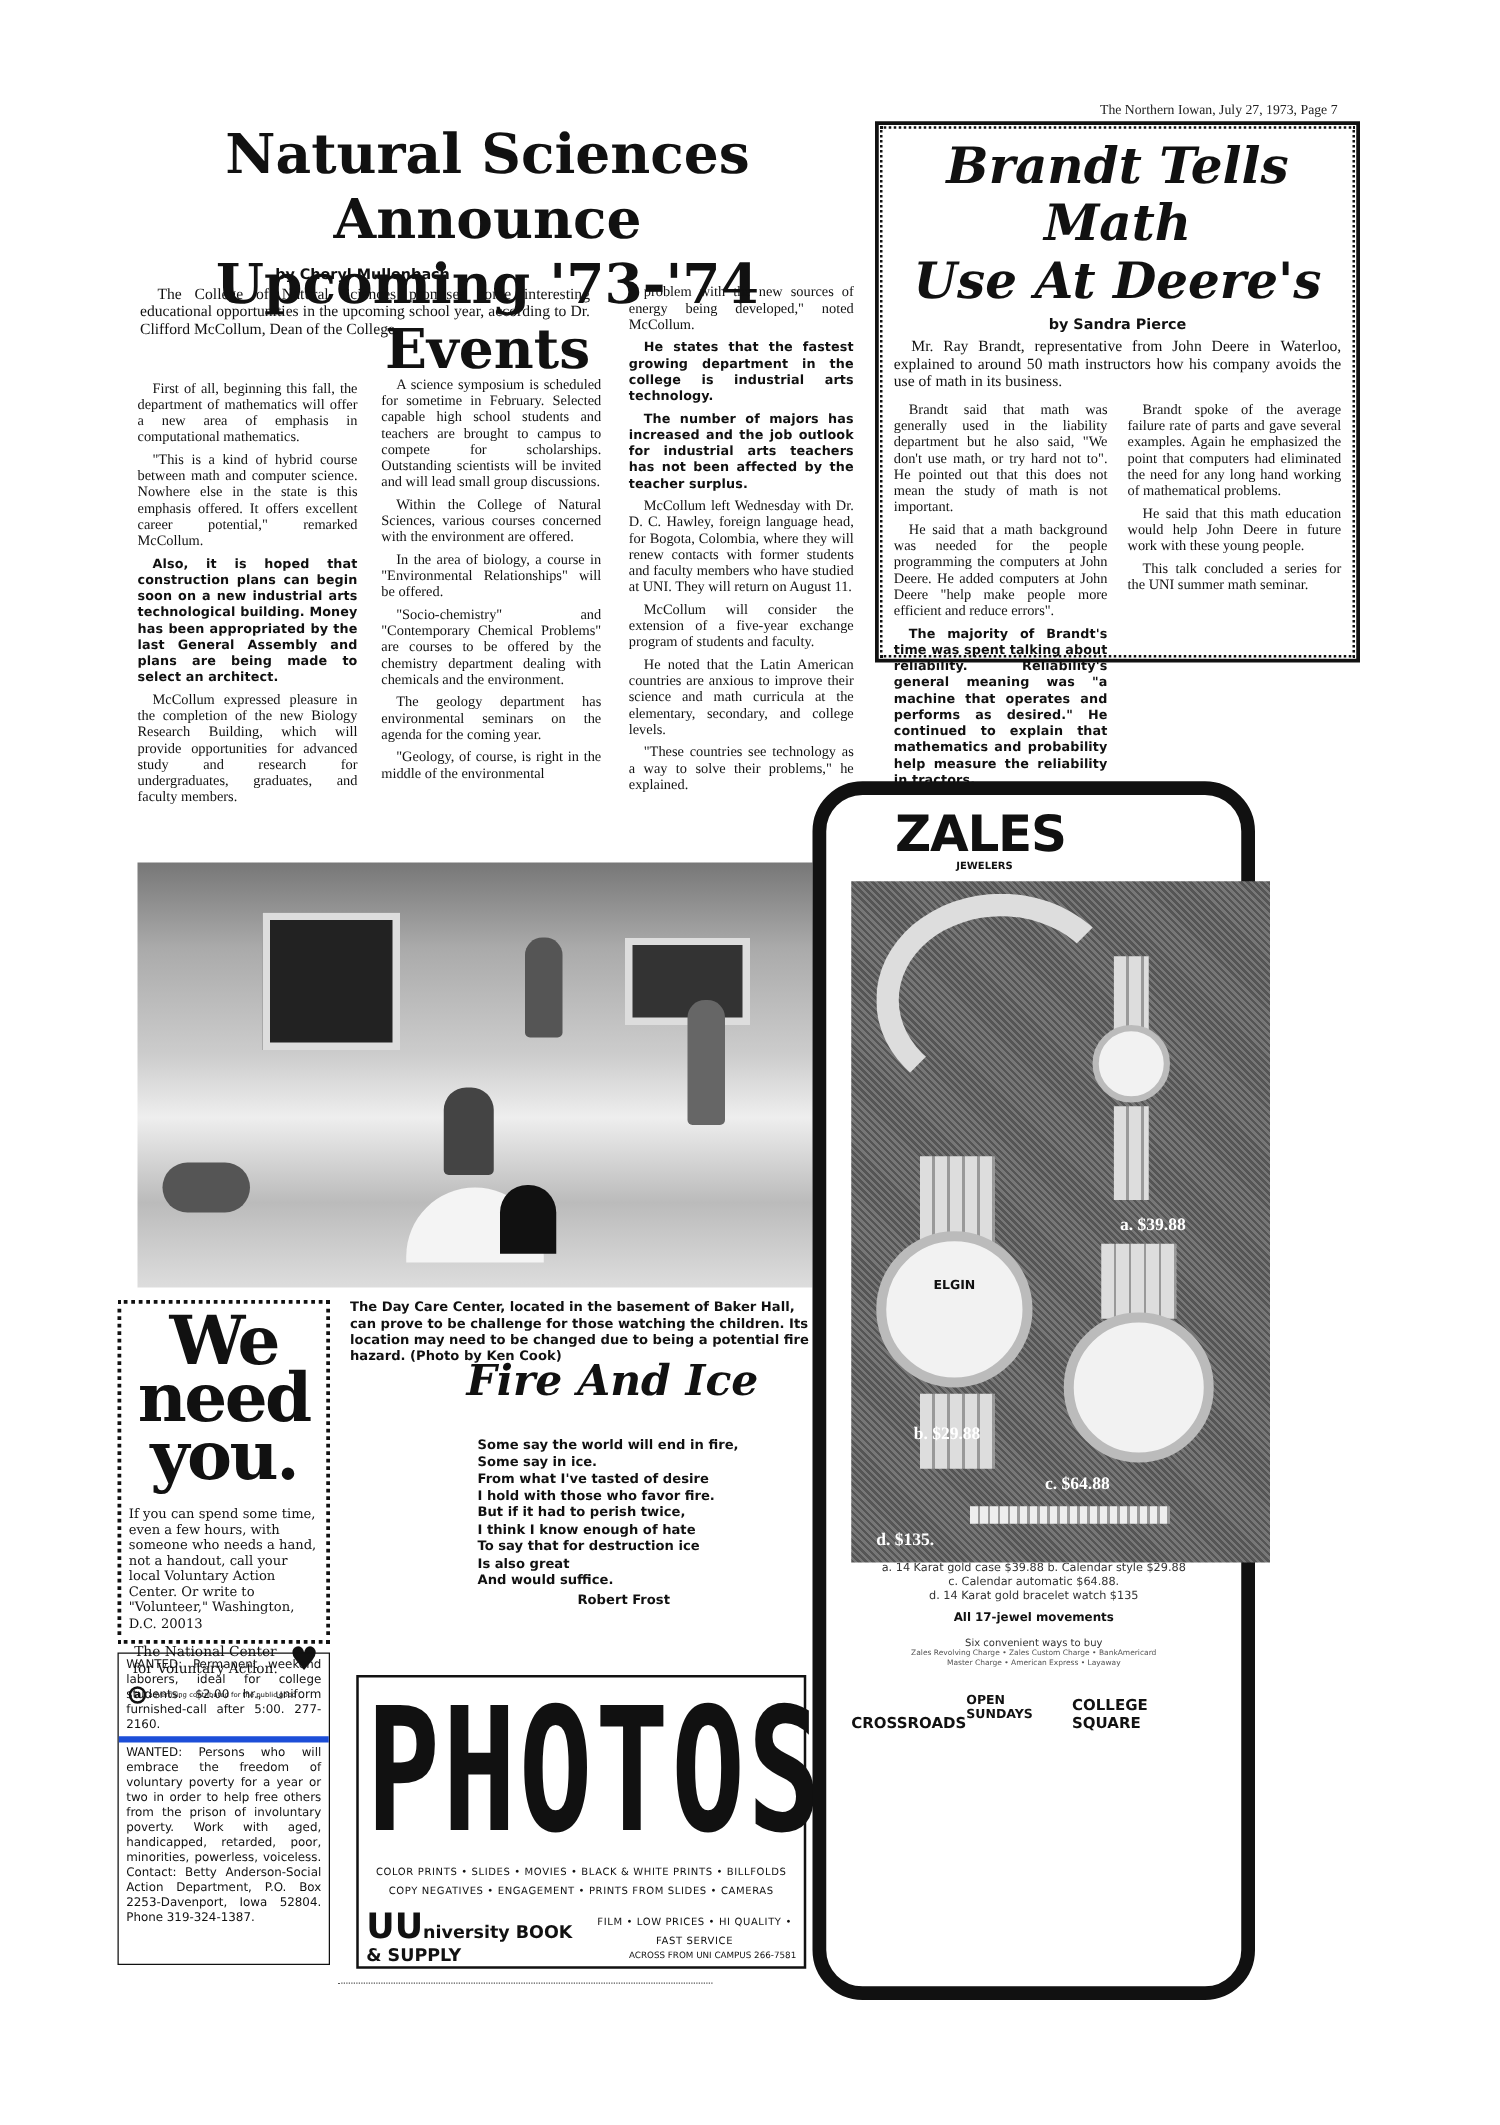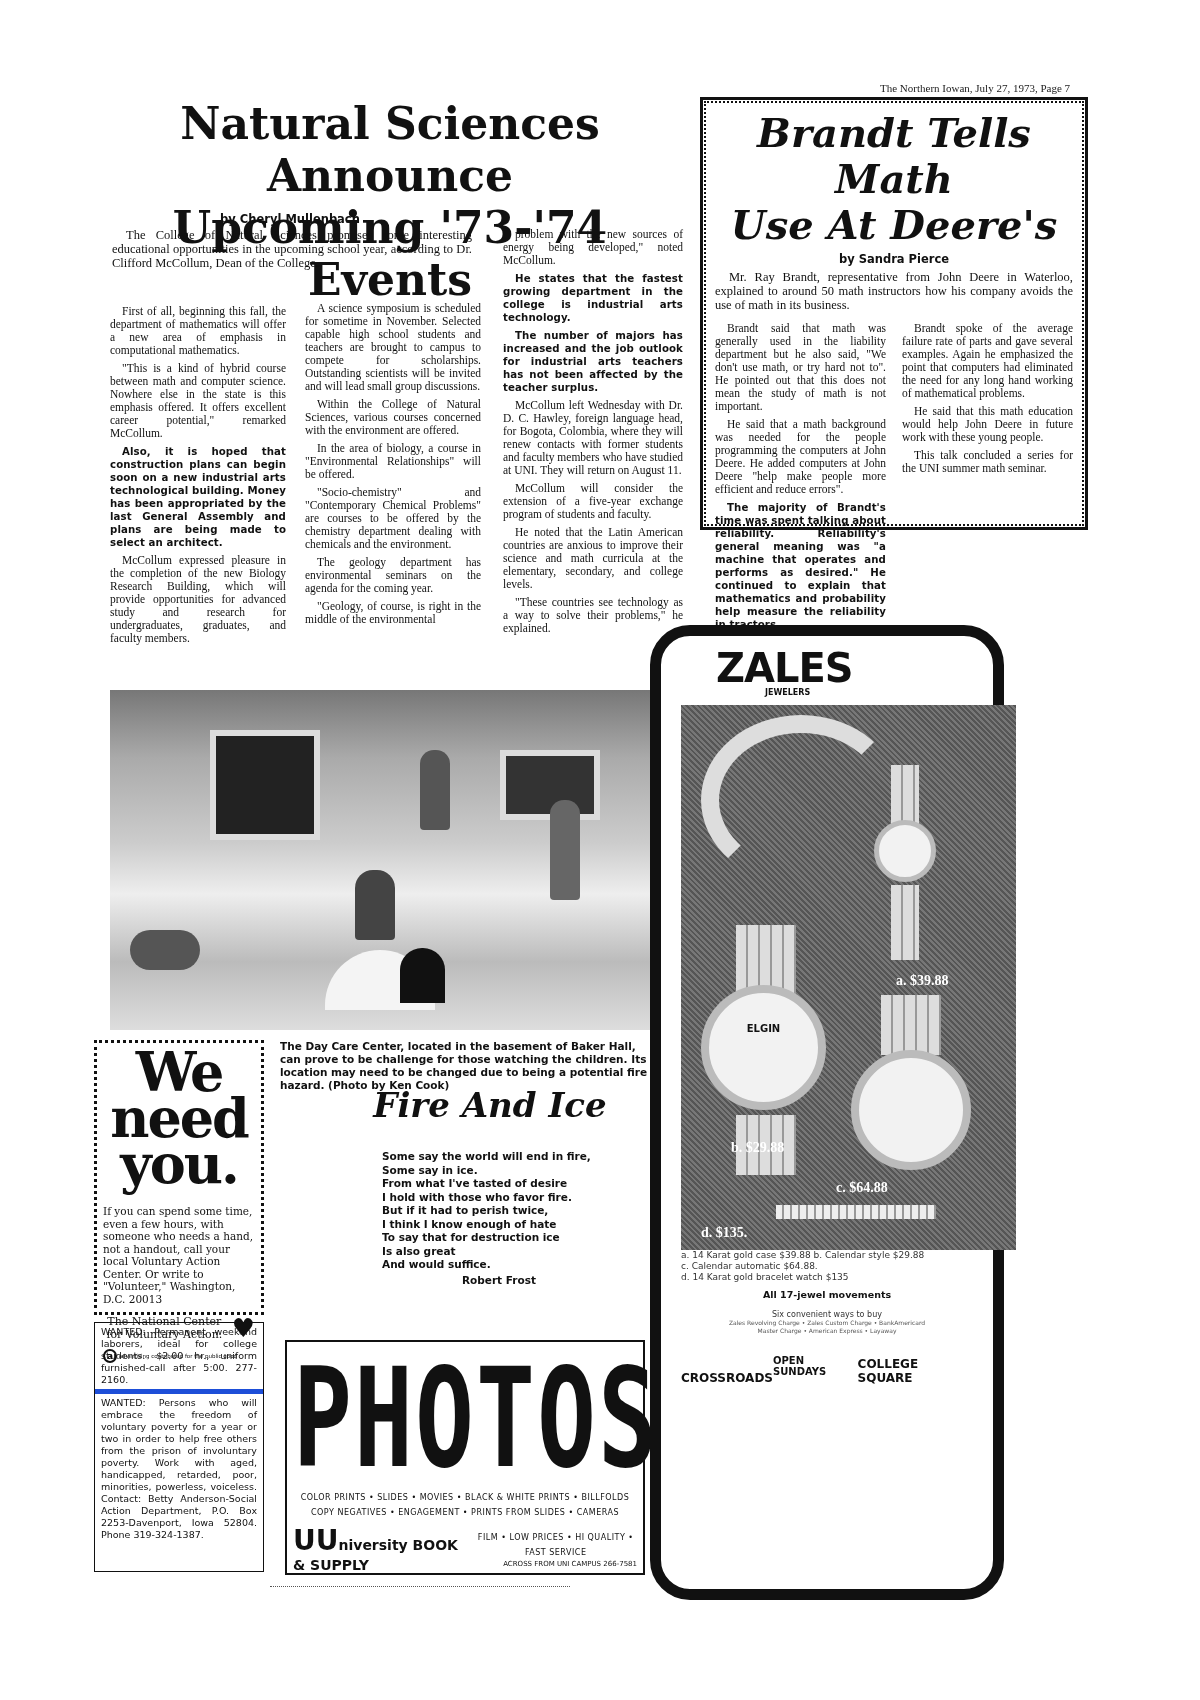--- a/index.html
+++ b/index.html
@@ -43,21 +43,21 @@
   .photos-logo .uu { font-size: 28px; }
   .photos-across { font-family: "DejaVu Sans", sans-serif; font-size: 7px; }
   .zales-box { left: 650px; top: 625px; width: 354px; height: 975px; border: 11px solid #111; border-radius: 40px; padding: 12px 20px; }
   .zales-logo { font-family: "DejaVu Sans", sans-serif; font-weight: bold; font-size: 40px; letter-spacing: -1px; line-height: 40px; margin-left: 35px; }
   .zales-jewelers { font-family: "DejaVu Sans", sans-serif; font-weight: bold; font-size: 8px; margin-left: 84px; }
   .zales-art { margin: 8px auto 0 auto; width: 335px; height: 545px; background: repeating-linear-gradient(45deg,#555 0 2px,#777 2px 4px); position: relative; }
   .watch { position:absolute; border-radius: 50%; background: #f2f2f2; border: 8px solid #bbb; }
   .band { position:absolute; background: repeating-linear-gradient(90deg,#ddd 0 10px,#999 10px 12px); }
   .wlabel { position:absolute; font-family: Liberation Serif, serif; font-weight: bold; font-size: 14px; color: #fff; }
   .zales-head { font-family: "DejaVu Serif", serif; font-weight: bold; font-size: 25px; line-height: 31px; text-align: center; margin-top: 8px; }
-  .zales-items { font-family: "DejaVu Sans", sans-serif; font-size: 9px; text-align: left; line-height: 11px; color: #333; }
+  .zales-items { font-family: "DejaVu Sans", sans-serif; font-size: 9px; text-align: center; line-height: 11px; color: #333; }
   .zales-jewel { font-family: "DejaVu Sans", sans-serif; font-weight: bold; font-size: 9.5px; text-align: center; margin-top: 6px; }
   .zales-ways { font-family: "DejaVu Sans", sans-serif; font-size: 8px; text-align: center; margin-top: 10px; color:#333; }
   .zales-cards { font-family: "DejaVu Sans", sans-serif; font-size: 6px; text-align: center; color:#555; line-height: 8px; }
   .zales-foot { display:flex; justify-content: space-between; align-items: flex-end; font-family: "DejaVu Sans", sans-serif; font-weight: bold; font-size: 12px; margin-top: 20px; }
   .zales-foot .mid { font-size: 10px; margin-bottom: 8px; }
   .dots { left: 270px; top: 1586px; width: 300px; border-top: 1px dotted #555; }
 </style>
 </head>
 <body>
 
@@ -70,21 +70,21 @@
 <div class="abs byline" style="left:100px;top:212px;width:380px;">by Cheryl Mullenbach</div>
 <div class="abs lede" style="left:112px;top:228px;width:360px;">The College of Natural Sciences promises some interesting educational opportunities in the upcoming school year, according to Dr. Clifford McCollum, Dean of the College.</div>
 
 <div class="abs col" style="left:110px;top:305px;width:176px;" id="ns-col1">
     <p>First of all, beginning this fall, the department of mathematics will offer a new area of emphasis in computational mathematics.</p>
     <p>"This is a kind of hybrid course between math and computer science. Nowhere else in the state is this emphasis offered. It offers excellent career potential," remarked McCollum.</p>
     <p class="bold">Also, it is hoped that construction plans can begin soon on a new industrial arts technological building. Money has been appropriated by the last General Assembly and plans are being made to select an architect.</p>
     <p>McCollum expressed pleasure in the completion of the new Biology Research Building, which will provide opportunities for advanced study and research for undergraduates, graduates, and faculty members.</p>
   </div>
 <div class="abs col" style="left:305px;top:302px;width:176px;" id="ns-col2">
-    <p>A science symposium is scheduled for sometime in November. Selected capable high school students and teachers are brought to campus to compete for scholarships. Outstanding scientists will be invited and will lead small group discussions.</p>
+    <p>A science symposium is scheduled for sometime in February. Selected capable high school students and teachers are brought to campus to compete for scholarships. Outstanding scientists will be invited and will lead small group discussions.</p>
     <p>Within the College of Natural Sciences, various courses concerned with the environment are offered.</p>
     <p>In the area of biology, a course in "Environmental Relationships" will be offered.</p>
     <p>"Socio-chemistry" and "Contemporary Chemical Problems" are courses to be offered by the chemistry department dealing with chemicals and the environment.</p>
     <p>The geology department has environmental seminars on the agenda for the coming year.</p>
     <p>"Geology, of course, is right in the middle of the environmental</p>
   </div>
 <div class="abs col" style="left:503px;top:228px;width:180px;" id="ns-col3">
     <p>problem with the new sources of energy being developed," noted McCollum.</p>
     <p class="bold">He states that the fastest growing department in the college is industrial arts technology.</p>
     <p class="bold">The number of majors has increased and the job outlook for industrial arts teachers has not been affected by the teacher surplus.</p>

